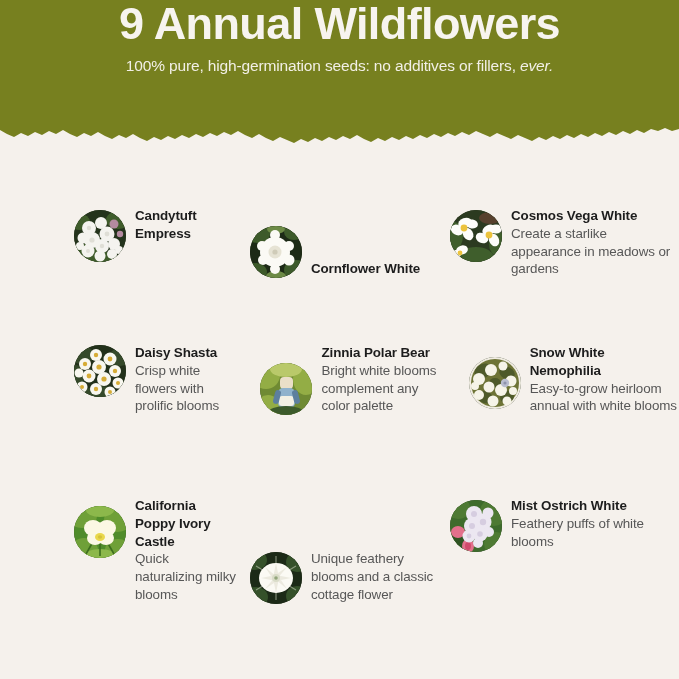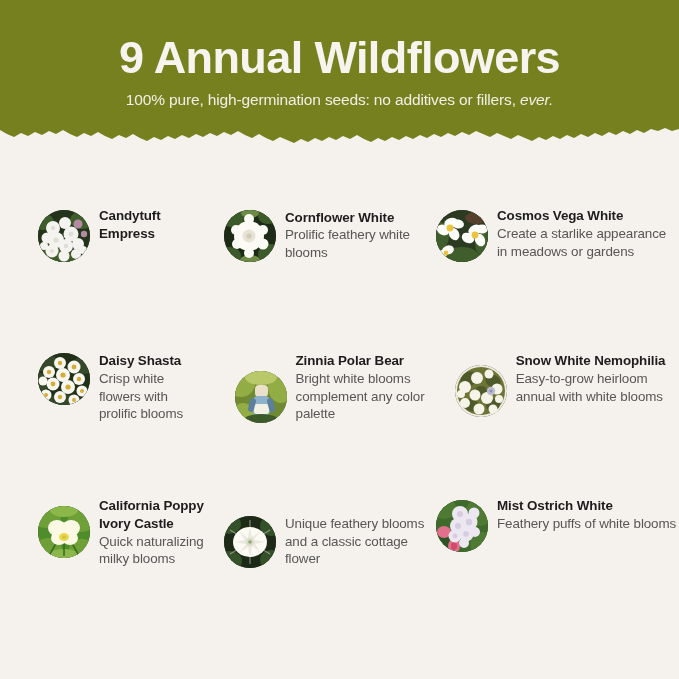--- a/index.html
+++ b/index.html
@@ -40,21 +40,20 @@
   #header-text {
     position: absolute;
     left: 0;
     top: 0;
     width: 679px;
     text-align: center;
     z-index: 3;
   }
   #title {
     margin: 0;
-    padding-top: 34px;
     font-size: 45px;
     font-weight: bold;
     letter-spacing: -0.6px;
     color: #f7f4ef;
     line-height: 1.06;
     font-family: "Liberation Sans", sans-serif;
   }
   #subtitle {
     margin: 0;
     padding-top: 9px;
@@ -76,29 +75,29 @@
     width: 679px;
     height: 527px;
   }
   .row {
     position: absolute;
     left: 0;
     width: 679px;
     display: flex;
   }
   .row-0 { top: 55px; }
-  .row-1 { top: 200px; gap: 24px; }
+  .row-1 { top: 192px; gap: 24px; }
   .row-2 { top: 345px; }
 
   .item {
     display: flex;
     align-items: flex-start;
     box-sizing: border-box;
   }
-  .col-0 { width: 213px; padding-left: 38px; }
+  .col-0 { width: 213px; padding-left: 38px; margin-left: 36px; }
   .col-1 { width: 217px; padding-left: 11px; align-items: flex-end; }
   .col-2 { width: 249px; padding-left: 6px; }
 
   .thumb {
     flex: 0 0 auto;
     width: 52px;
     height: 52px;
     border-radius: 50%;
     overflow: hidden;
     position: relative;
@@ -236,21 +235,20 @@
             <g fill="#e6e3d4">
               <circle cx="25" cy="26" r="6.5"></circle>
             </g>
             <g fill="#cfcbb8">
                 <circle cx="25" cy="26" r="2.6"></circle>
               </g>
           </svg>
         </div>
         <div class="copy">
           <p class="name">Cornflower White</p>
-          <p class="desc">Prolific feathery white blooms</p>
         </div>
       </div>
 
       <div class="item col-2 nudge-down-2">
         <div class="thumb">
           <svg viewBox="0 0 52 52">
             <rect width="52" height="52" fill="#2b3a20"></rect>
             <g fill="#3f5e2c">
               <ellipse cx="26" cy="48" rx="18" ry="11"></ellipse>
                 <ellipse cx="4" cy="26" rx="9" ry="14"></ellipse>

